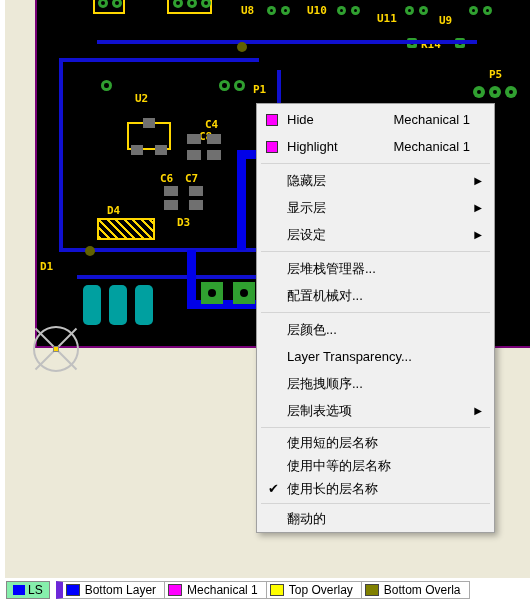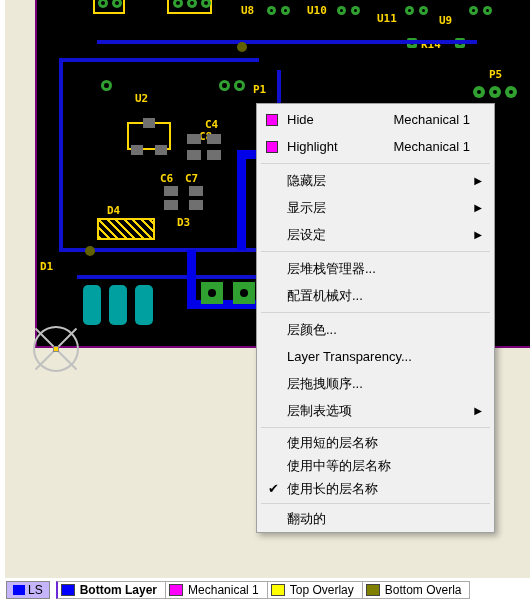--- a/index.html
+++ b/index.html
@@ -32,21 +32,21 @@
 .mi { display: flex; align-items: center; height: 27px; padding: 0 22px 0 28px; cursor: default; position: relative; color: #000; }
 .mi2 { height: 23px; }
 .mi-color .cb { position: absolute; left: 7px; top: 50%; width: 12px; height: 12px; margin-top: -6px; border: 1px solid #333; }
 .mi .check { position: absolute; left: 9px; }
 .mi .arrow { position: absolute; right: 10px; font-size: 10px; }
 .mi .lab { flex: 0 0 auto; }
 .mi .lab2 { margin-left: auto; padding-left: 20px; }
 .sep { height: 1px; background: #d4d4d4; margin: 3px 2px; }
 
 .layer-tabs { position: absolute; left: 6px; bottom: 3px; height: 20px; display: flex; align-items: center; gap: 0; font-size: 12px; }
-.ls-btn { display: inline-flex; align-items: center; height: 18px; padding: 8px 6px; background: #c4b5fd; border: 1px solid #888; margin-right: 6px; }
+.ls-btn { display: inline-flex; align-items: center; height: 18px; padding: 8px 6px; background: #86efac; border: 1px solid #888; margin-right: 6px; }
 .lt { display: inline-flex; align-items: center; height: 18px; padding: 0 8px 0 3px; border: 1px solid #aaa; border-left: none; background: #fff; white-space: nowrap; }
 .lt .sw { width: 14px; height: 12px; margin-right: 5px; border: 1px solid #444; }
 </style>
 </head>
 <body>
 
 <div class="pcb-area">
   <div class="pcb-board">
 
     <div class="ol" style="left:56px; top:-6px; width:32px; height:20px;"></div>
@@ -199,21 +199,21 @@
   <div class="mi mi2">
     <span class="lab">翻动的</span>
   </div>
 </div>
 
 <div class="layer-tabs">
   <span class="ls-btn">
     <span style="width:12px;height:10px;background:#0000ff;margin-right:3px;"></span>
     <span>LS</span>
   </span>
-  <span class="lt" style="border-left:2px solid #6d28d9;font-weight:bold;">
+  <span class="lt" style="border-left:7px solid #6d28d9;">
     <span class="sw" style="background:#0000ff"></span>
     <span>Bottom Layer</span>
   </span>
   <span class="lt">
     <span class="sw" style="background:#ff00ff"></span>
     <span>Mechanical 1</span>
   </span>
   <span class="lt">
     <span class="sw" style="background:#ffff00"></span>
     <span>Top Overlay</span>

